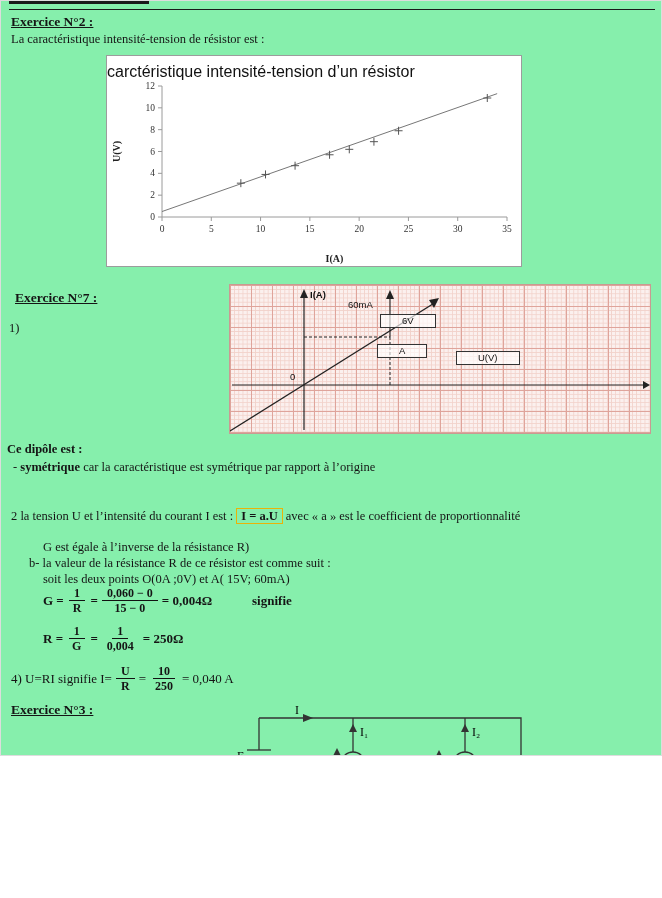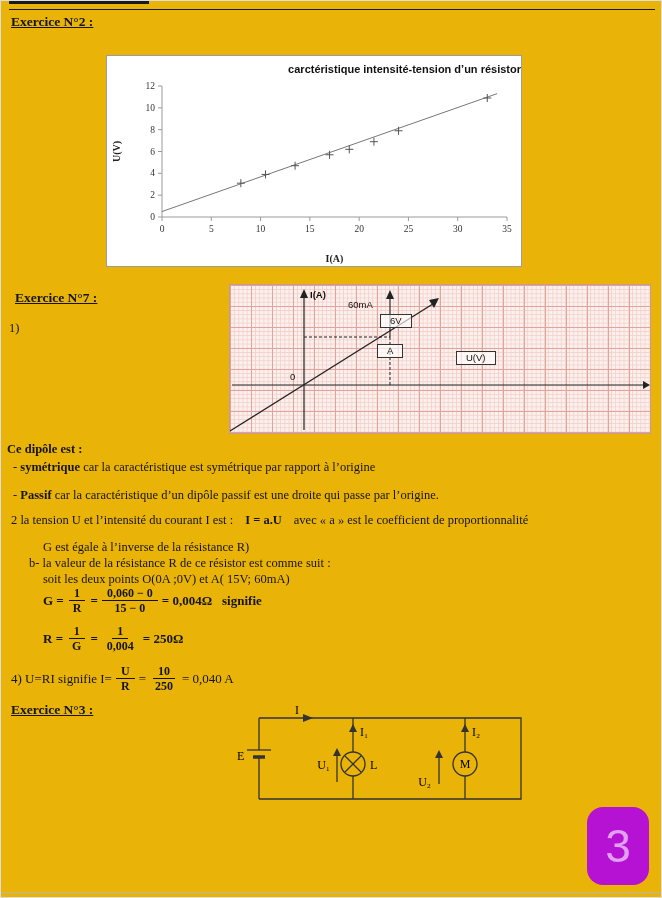--- a/index.html
+++ b/index.html
@@ -1,51 +1,52 @@
 <!DOCTYPE html>
 <html><head>
 <meta charset="utf-8">
 <style>
   *{box-sizing:border-box;margin:0;padding:0}
   body{background:#fff;font-family:"Liberation Serif",serif;color:#151515}
-  .page{position:relative;width:662px;height:898px;background:#eab308;border:1px solid #ddd;overflow:hidden}
+  .page{position:relative;width:662px;height:756px;background:#86efac;border:1px solid #ddd;overflow:hidden}
   .line{position:absolute;font-size:12.5px;line-height:14px;white-space:nowrap}
   .heading{position:absolute;font-size:13.5px;font-weight:bold;text-decoration:underline;white-space:nowrap}
   .rule{position:absolute;background:#1a1a1a}
   .chart-box{position:absolute;left:105px;top:54px;width:416px;height:212px;border:1px solid #9c9c9c;background:#fff}
-  .chart-title{position:absolute;top:7px;left:0;width:100%;text-align:right;font-family:"Liberation Sans",sans-serif;font-size:11px;font-weight:bold;color:#111}
+  .chart-title{position:absolute;top:7px;left:0;width:100%;text-align:left;font-family:"Liberation Sans",sans-serif;font-size:16px;font-weight:normal;color:#111}
   .graph-paper{position:absolute;left:228px;top:283px;width:422px;height:150px;border:1px solid #c99a92;
     background-color:#fbf0ee;
     background-image:
       linear-gradient(#dfa49b 1px, transparent 1px),
       linear-gradient(90deg,#dfa49b 1px, transparent 1px),
       linear-gradient(#f2d2cb 1px, transparent 1px),
       linear-gradient(90deg,#f2d2cb 1px, transparent 1px);
     background-size:21px 21px,21px 21px,4.2px 4.2px,4.2px 4.2px}
   .gp-label{position:absolute;font-family:"Liberation Sans",sans-serif;font-size:9.5px;color:#111;white-space:nowrap}
-  .gp-box{border:1px solid #333;background:rgba(255,255,255,.65);padding:0 9px;line-height:12px}
-  .boxed-formula{display:inline-block;border:5px solid #eab308;padding:0 4px;font-weight:bold;margin:0 3px}
+  .gp-box{border:1px solid #333;background:rgba(255,255,255,.65);padding:0 21px;line-height:12px}
+  .boxed-formula{display:inline-block;border:1px solid #eab308;padding:0 4px;font-weight:bold;margin:0 3px}
   .eq{position:absolute;display:flex;align-items:center;font-size:13px;font-weight:bold;white-space:nowrap}
   .frac{display:inline-flex;flex-direction:column;align-items:center;margin:0 4px;font-size:12px;line-height:14px}
   .frac .num{padding:0 5px;border-bottom:1.4px solid #111}
   .frac .den{padding:0 5px}
-  .note{margin-left:10px;font-weight:bold}
+  .note{margin-left:40px;font-weight:bold}
   .badge{position:absolute;left:586px;top:806px;width:62px;height:78px;border-radius:16px;background:#b512d4;display:flex;align-items:center;justify-content:center}
   .badge .num3{font-family:"Liberation Sans",sans-serif;font-weight:200;font-size:46px;color:#e2a0f2}
   svg text{font-family:"Liberation Serif",serif}
 </style>
 </head>
 <body>
 
 <div class="page">
 
   <div class="rule" style="left:8px;top:0;width:140px;height:3px"></div>
   <div class="rule" style="left:8px;top:8px;width:646px;height:1px"></div>
 
   <div class="heading" style="left:10px;top:13px">Exercice N°2 :</div>
+  <div class="line" style="left:10px;top:31px">La caractéristique intensité-tension de résistor est :</div>
 
   <div class="chart-box">
     <div class="chart-title">carctéristique intensité-tension d’un résistor</div>
     <svg id="chart1-svg" width="416" height="186" style="position:absolute;left:0;top:24px">
         <line x1="55" y1="6" x2="55" y2="137" stroke="#9a9a9a"></line>
         <line x1="55" y1="137" x2="400" y2="137" stroke="#9a9a9a"></line>
         <line x1="51" y1="137" x2="55" y2="137" stroke="#9a9a9a"></line>
         <text x="48" y="140" text-anchor="end" font-size="9.5" fill="#333" font-family="Liberation Sans, sans-serif">0</text>
         <line x1="51" y1="115.16666666666667" x2="55" y2="115.16666666666667" stroke="#9a9a9a"></line>
         <text x="48" y="118.16666666666667" text-anchor="end" font-size="9.5" fill="#333" font-family="Liberation Sans, sans-serif">2</text>
@@ -121,21 +122,20 @@
     <div class="gp-label" style="left:118px;top:14px">60mA</div>
     <div class="gp-label gp-box" style="left:150px;top:29px">6V</div>
     <div class="gp-label gp-box" style="left:147px;top:59px">A</div>
     <div class="gp-label gp-box" style="left:226px;top:66px">U(V)</div>
     <div class="gp-label" style="left:60px;top:86px">0</div>
   </div>
 
   <div class="line" style="left:6px;top:441px;font-weight:bold">Ce dipôle est :</div>
 
   <div class="line" style="left:12px;top:459px"><span>- </span><b>symétrique</b><span> car la caractéristique est symétrique par rapport à l’origine</span></div>
-  <div class="line" style="left:12px;top:487px"><span>- </span><b>Passif</b><span> car la caractéristique d’un dipôle passif est une droite qui passe par l’origine.</span></div>
 
   <div class="line" style="left:10px;top:507px"><span>2   la tension U et l’intensité du courant I est :</span><span class="boxed-formula">I = a.U</span><span>avec « a » est le coefficient de proportionnalité</span></div>
 
   <div class="line" style="left:42px;top:539px">G est égale à l’inverse de la résistance R)</div>
   <div class="line" style="left:28px;top:555px">b- la valeur de la résistance R de ce résistor est comme suit :</div>
   <div class="line" style="left:42px;top:571px">soit les deux points O(0A ;0V)  et A( 15V; 60mA)</div>
 
   <div class="eq" style="left:42px;top:585px">
     <span>G =</span>
     <span class="frac">

